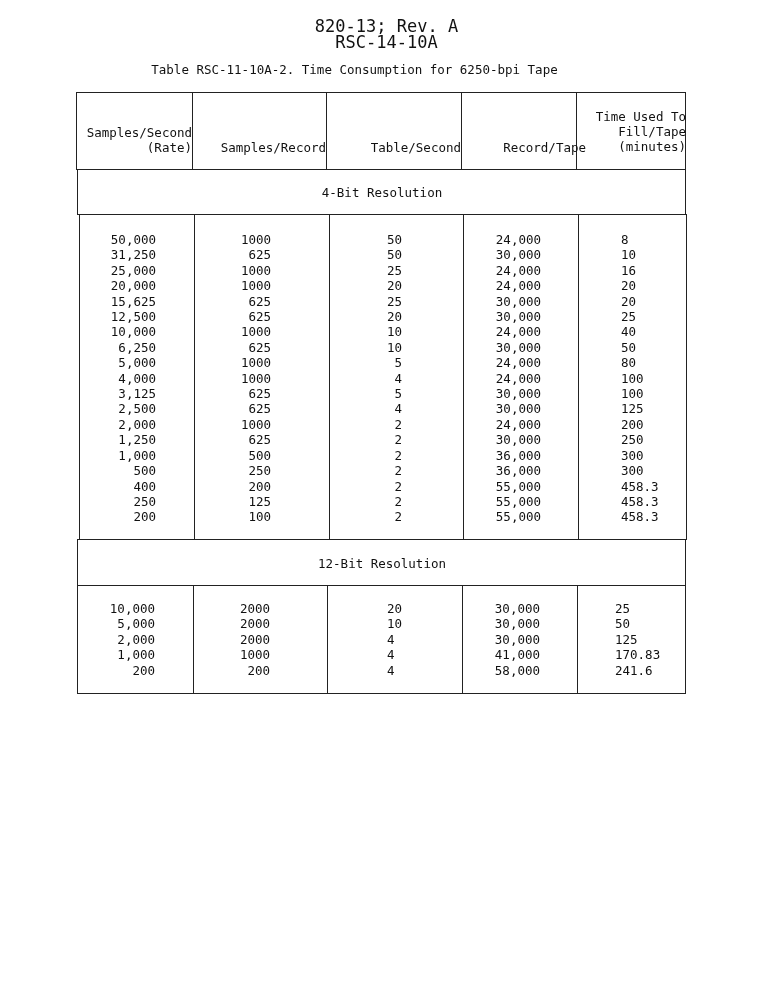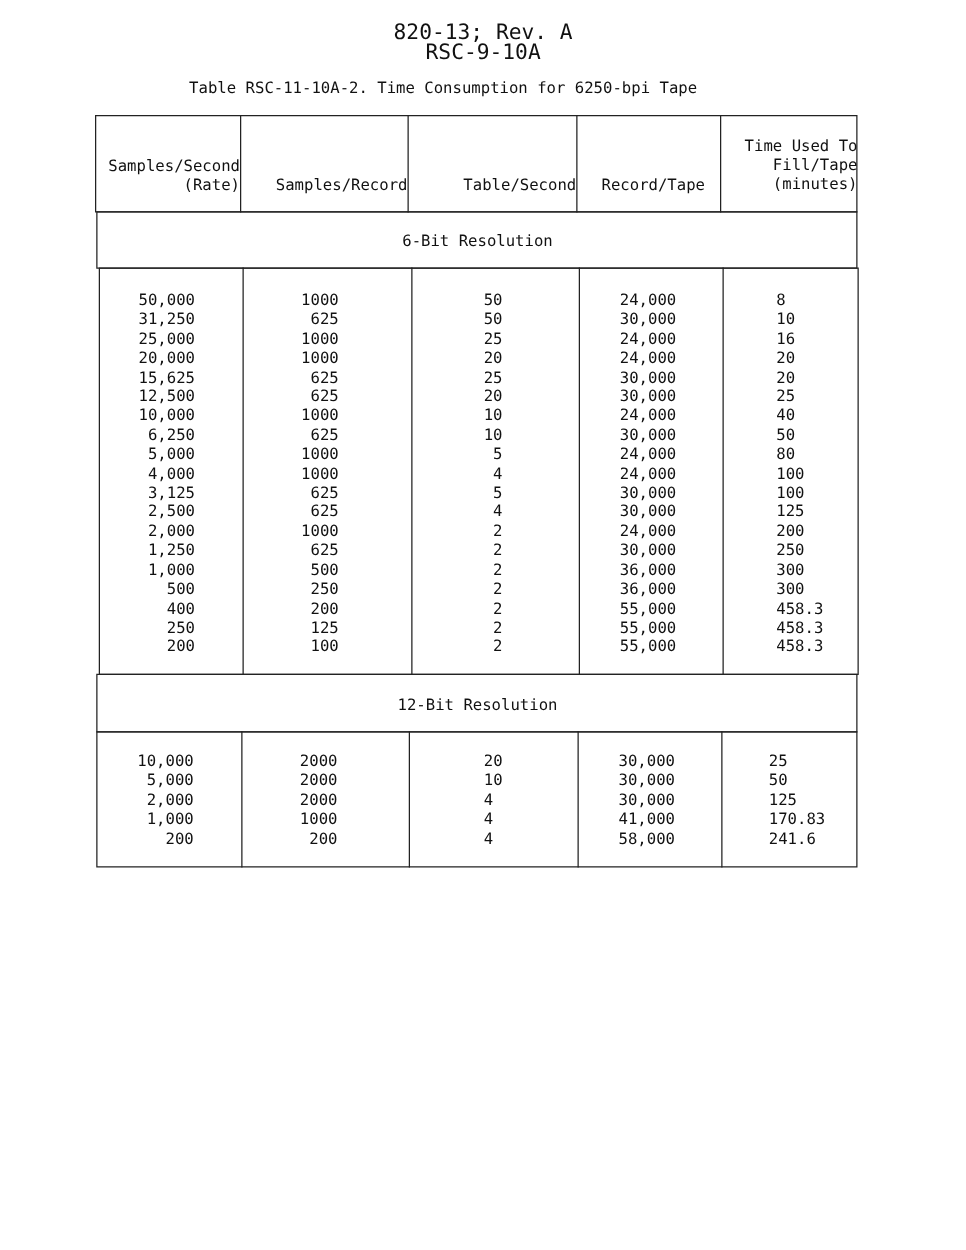--- a/index.html
+++ b/index.html
@@ -12,40 +12,40 @@
   .hcell { position: absolute; text-align: right; font-size: 12.5px; line-height: 15px; }
   .sec { position: absolute; left: 78px; width: 608px; text-align: center; font-size: 12.5px; }
   .col { position: absolute; font-size: 12.5px; line-height: 15.4px; white-space: pre; }
   .r { text-align: right; }
   .l { text-align: left; }
 </style>
 </head>
 <body>
 
 <div class="hdr" style="top:16px">820-13; Rev. A</div>
-<div class="hdr" style="top:32px">RSC-9-10A</div>
+<div class="hdr" style="top:32px">RSC-14-10A</div>
 <div class="caption">Table RSC-11-10A-2.  Time Consumption for 6250-bpi Tape</div>
 
 <div class="box" style="left:76px; top:92px; width:610px; height:78px;"></div>
 <div class="vline" style="left:192px; top:92px; height:78px;"></div>
 <div class="vline" style="left:326px; top:92px; height:78px;"></div>
 <div class="vline" style="left:461px; top:92px; height:78px;"></div>
 <div class="vline" style="left:576px; top:92px; height:78px;"></div>
 
 <div class="hcell" style="left:76px; width:116px; top:125px;"><span id="h0" style="white-space: pre;">Samples/Second
 (Rate)</span></div>
 <div class="hcell" style="left:193px; width:133px; top:140px;">Samples/Record</div>
 <div class="hcell" style="left:327px; width:134px; top:140px;">Table/Second</div>
-<div class="hcell" style="left:450px; width:114px; top:140px;">Record/Tape</div>
+<div class="hcell" style="left:472px; width:114px; top:140px;">Record/Tape</div>
 <div class="hcell" style="left:577px; width:109px; top:109px;"><span id="h4" style="white-space: pre;">Time Used To
 Fill/Tape
 (minutes)</span></div>
 
 <div class="box" style="left:77px; top:169px; width:609px; height:46px;"></div>
-<div class="sec" style="top:185px;">6-Bit Resolution</div>
+<div class="sec" style="top:185px;">4-Bit Resolution</div>
 
 <div class="box" style="left:79px; top:214px; width:608px; height:326px;"></div>
 <div class="vline" style="left:194px; top:214px; height:326px;"></div>
 <div class="vline" style="left:329px; top:214px; height:326px;"></div>
 <div class="vline" style="left:463px; top:214px; height:326px;"></div>
 <div class="vline" style="left:578px; top:214px; height:326px;"></div>
 
 <div class="col r" id="s0c0" style="right:617px; top:232px;">50,000
 31,250
 25,000

